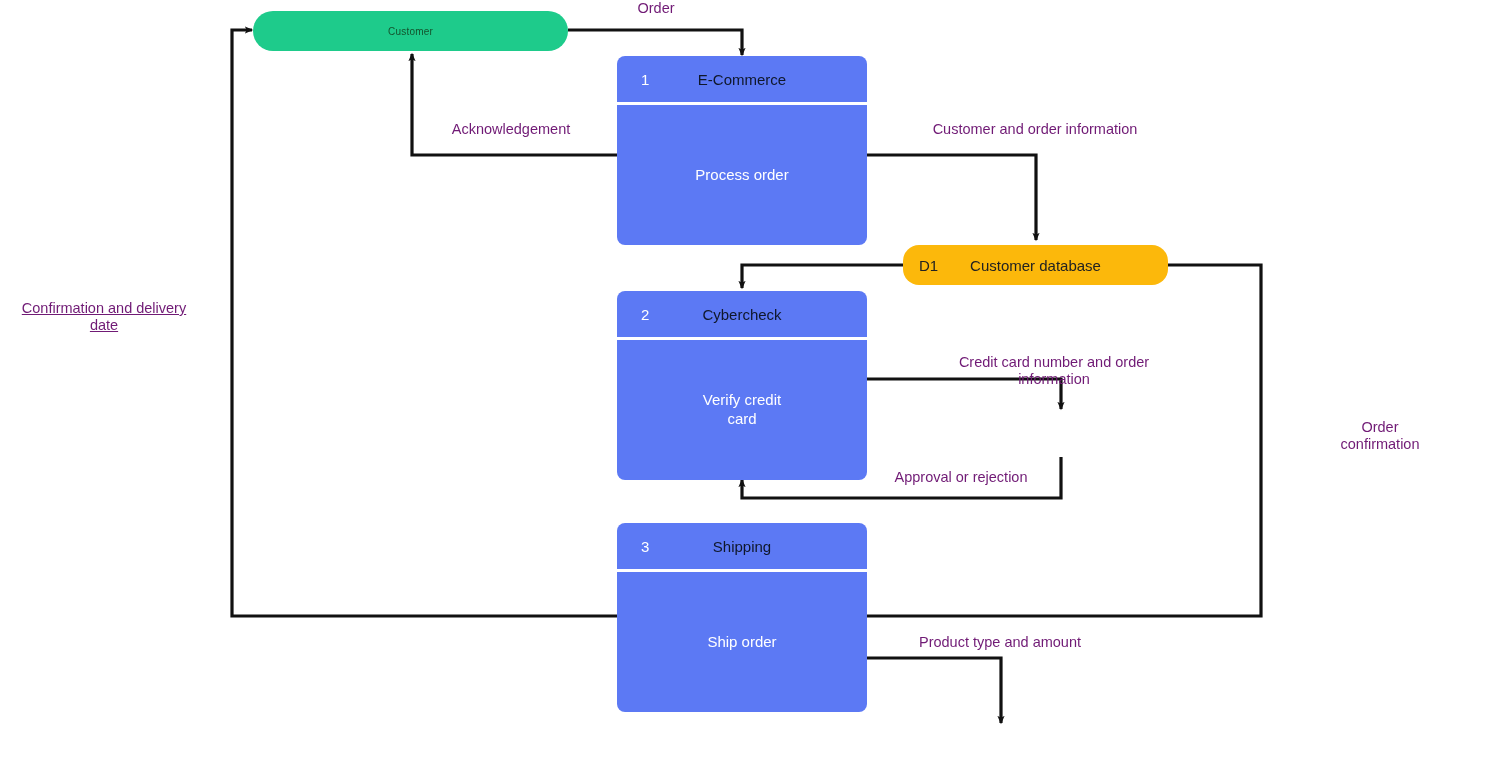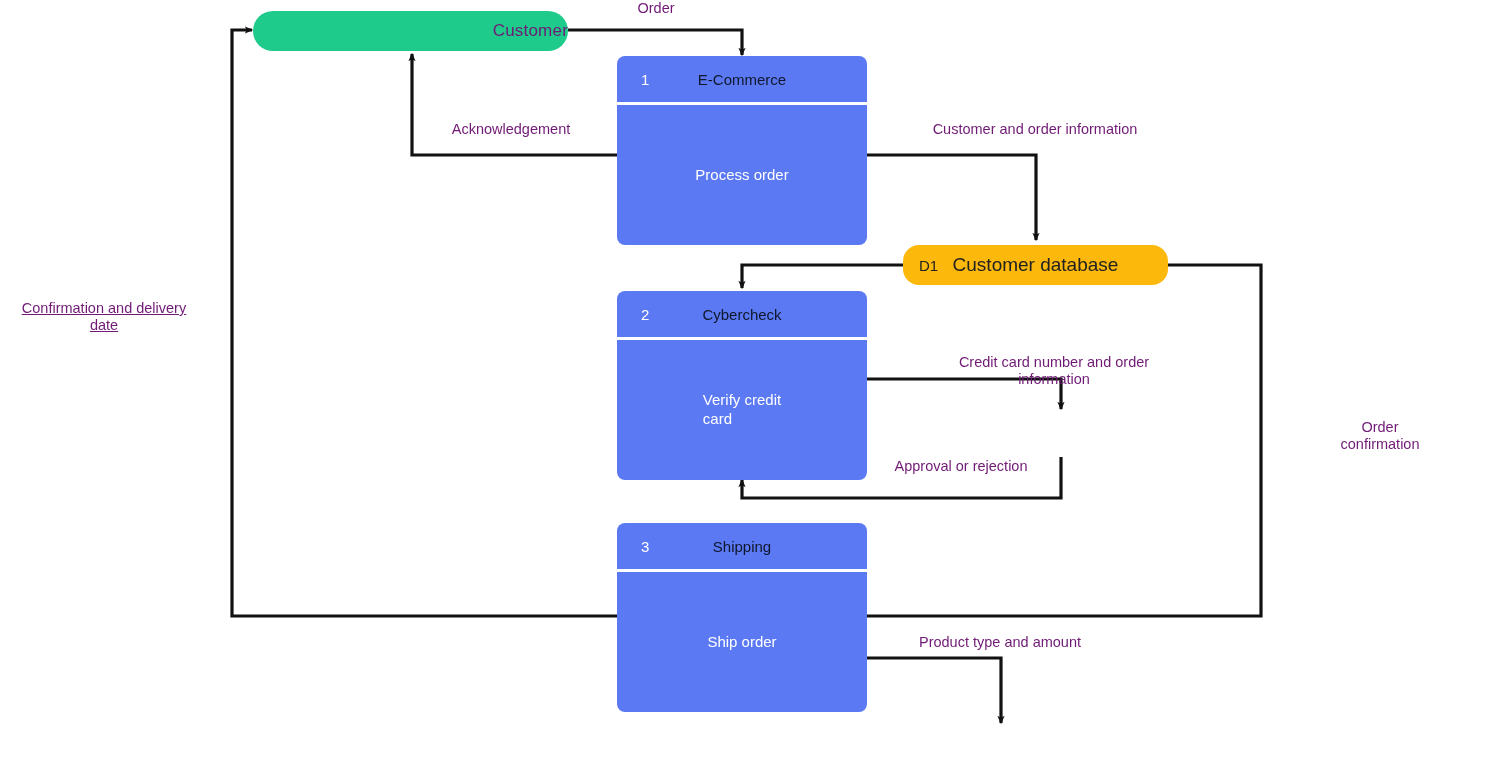--- a/index.html
+++ b/index.html
@@ -30,23 +30,23 @@
     position: absolute;
     box-sizing: border-box;
   }
 
   
   .entity {
     background: #1ecb8b;
     border-radius: 999px;
     display: flex;
     align-items: center;
-    justify-content: flex-end;
-    color: #701a75;
-    font-size: 17px;
+    justify-content: center;
+    color: #14532d;
+    font-size: 10px;
     letter-spacing: 0.2px;
   }
 
   
   .process {
     background: #5c79f4;
     border-radius: 8px;
     overflow: hidden;
     display: flex;
     flex-direction: column;
@@ -71,21 +71,21 @@
   }
   .process-title {
     font-size: 15px;
     color: #0f172a;
   }
   .process-body {
     flex: 1 1 auto;
     display: flex;
     align-items: center;
     justify-content: center;
-    text-align: left;
+    text-align: center;
     font-size: 15px;
     line-height: 1.25;
     padding: 0 10px;
     box-sizing: border-box;
     white-space: pre-line;
   }
 
   
   .store {
     background: #fcb80b;
@@ -99,21 +99,21 @@
   }
   .store-id {
     position: absolute;
     left: 16px;
     top: 50%;
     transform: translateY(-50%);
     font-size: 15px;
     color: #222222;
   }
   .store-label {
-    font-size: 19px;
+    font-size: 15px;
     color: #222222;
   }
 
   
   .flow-label {
     position: absolute;
     font-size: 14.5px;
     color: #701a75;
     text-align: center;
     line-height: 1.18;
@@ -193,21 +193,21 @@
 
   <div class="flow-label" style="left:656px; top:0px;">Order</div>
 
   <div class="flow-label" style="left:511px; top:121px;">Acknowledgement</div>
 
   <div class="flow-label" style="left:1035px; top:121px;">Customer and order information</div>
 
   <div class="flow-label" style="left:1054px; top:354px;">Credit card number and order
 information</div>
 
-  <div class="flow-label" style="left:961px; top:458px;">Approval or rejection</div>
+  <div class="flow-label" style="left:961px; top:469px;">Approval or rejection</div>
 
   <div class="flow-label" style="left:1380px; top:419px;">Order confirmation</div>
 
   <div class="flow-label" style="left:1000px; top:634px;">Product type and amount</div>
 
   <div class="flow-label" style="left:104px; top:300px;text-decoration:underline;">Confirmation and delivery
 date</div>
 
 </div>
 

